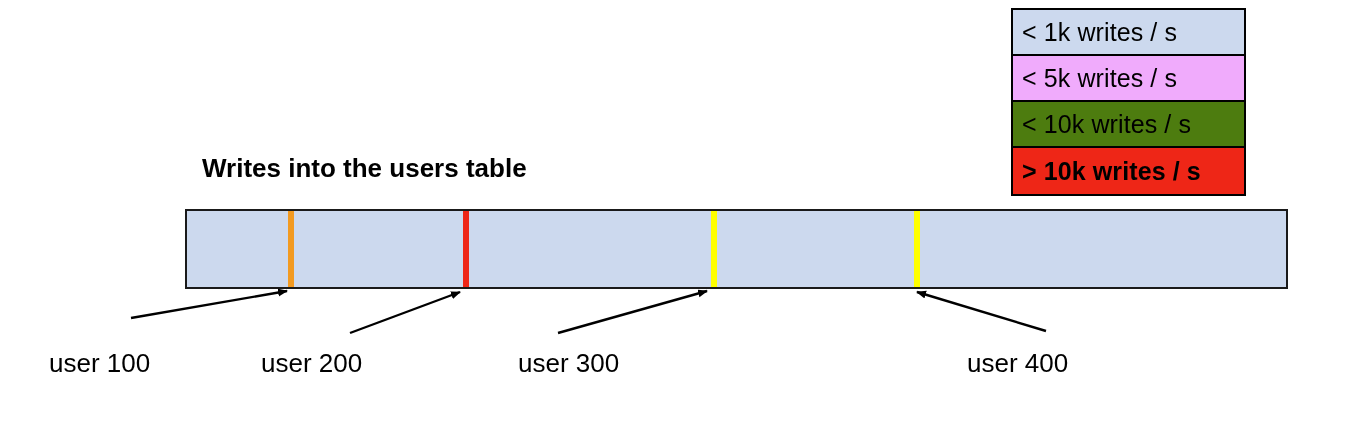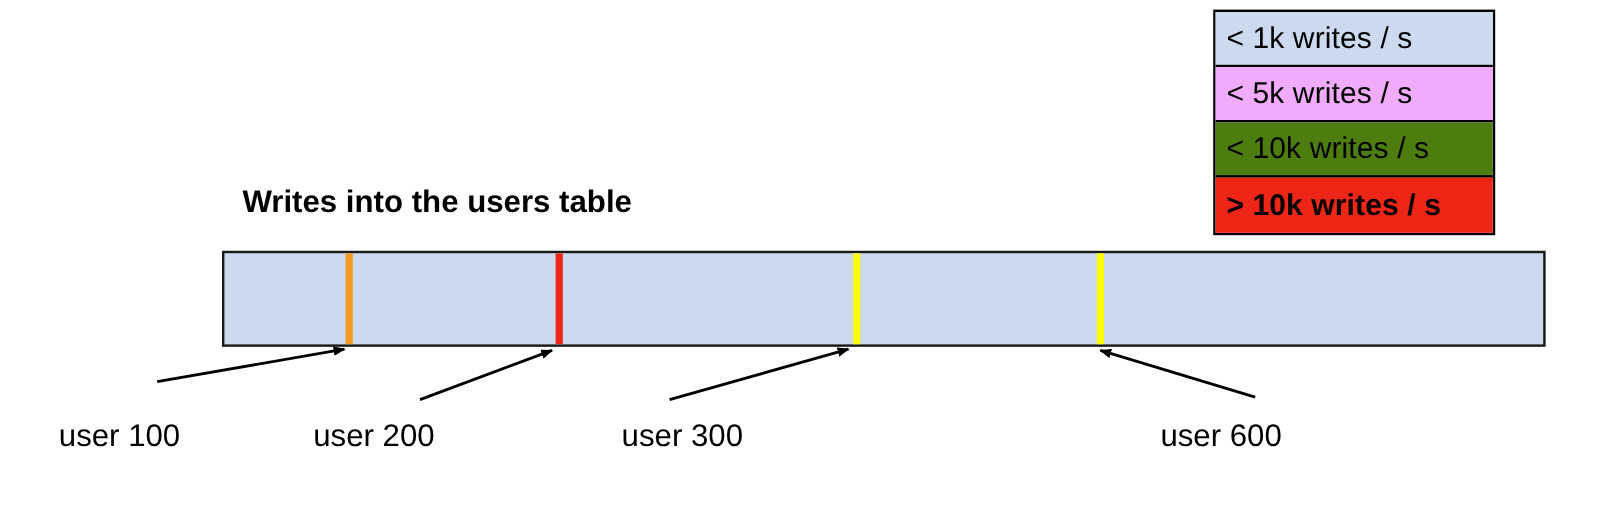--- a/index.html
+++ b/index.html
@@ -134,15 +134,15 @@
     </defs>
     <line x1="131" y1="318" x2="287" y2="291" stroke="#000000" stroke-width="2.4" marker-end="url(#ah)"></line>
     <line x1="350" y1="333" x2="460" y2="292" stroke="#000000" stroke-width="2.4" marker-end="url(#ah)"></line>
     <line x1="558" y1="333" x2="707" y2="291" stroke="#000000" stroke-width="2.4" marker-end="url(#ah)"></line>
     <line x1="1046" y1="331" x2="917" y2="292" stroke="#000000" stroke-width="2.4" marker-end="url(#ah)"></line>
   </svg>
 
   <div class="user-label" style="left:49px;  top:337px;margin-top:11px;">user 100</div>
   <div class="user-label" style="left:261px; top:348px;">user 200</div>
   <div class="user-label" style="left:496px; top:348px;margin-left:22px;">user 300</div>
-  <div class="user-label" style="left:967px; top:348px;">user 600</div>
+  <div class="user-label" style="left:967px; top:348px;">user 400</div>
 
 </div>
 
 </body></html>

